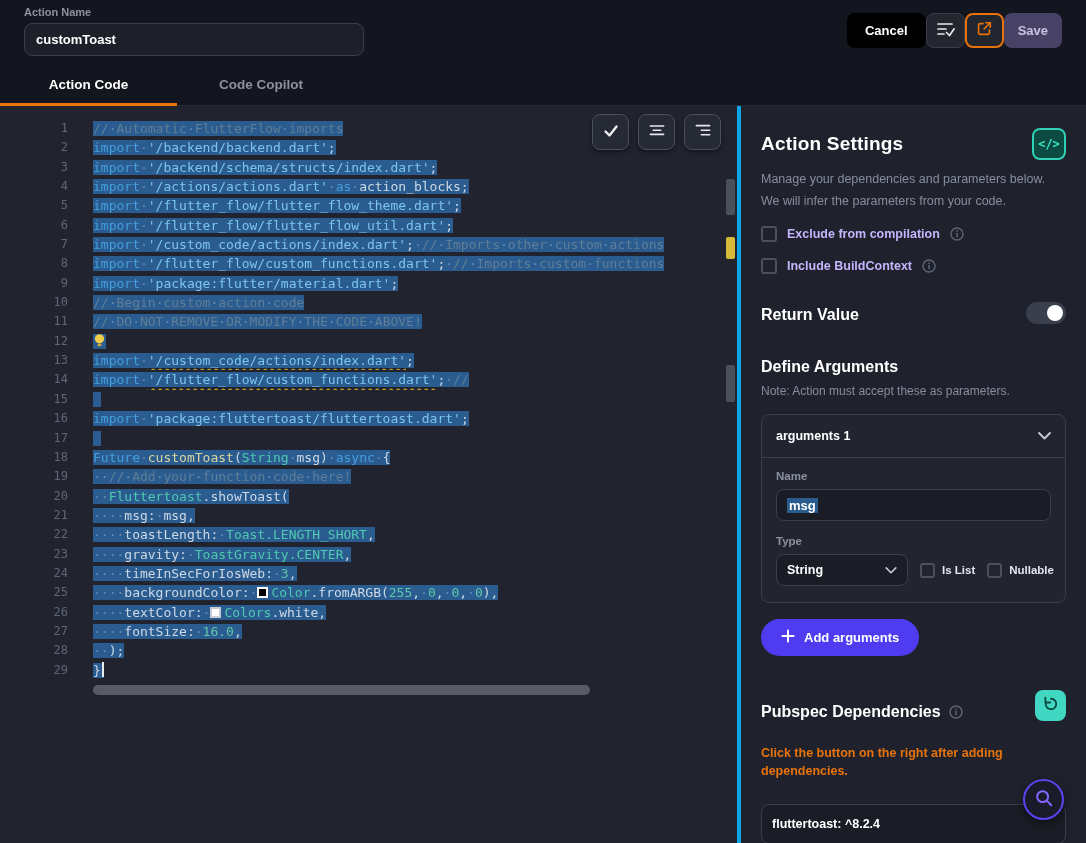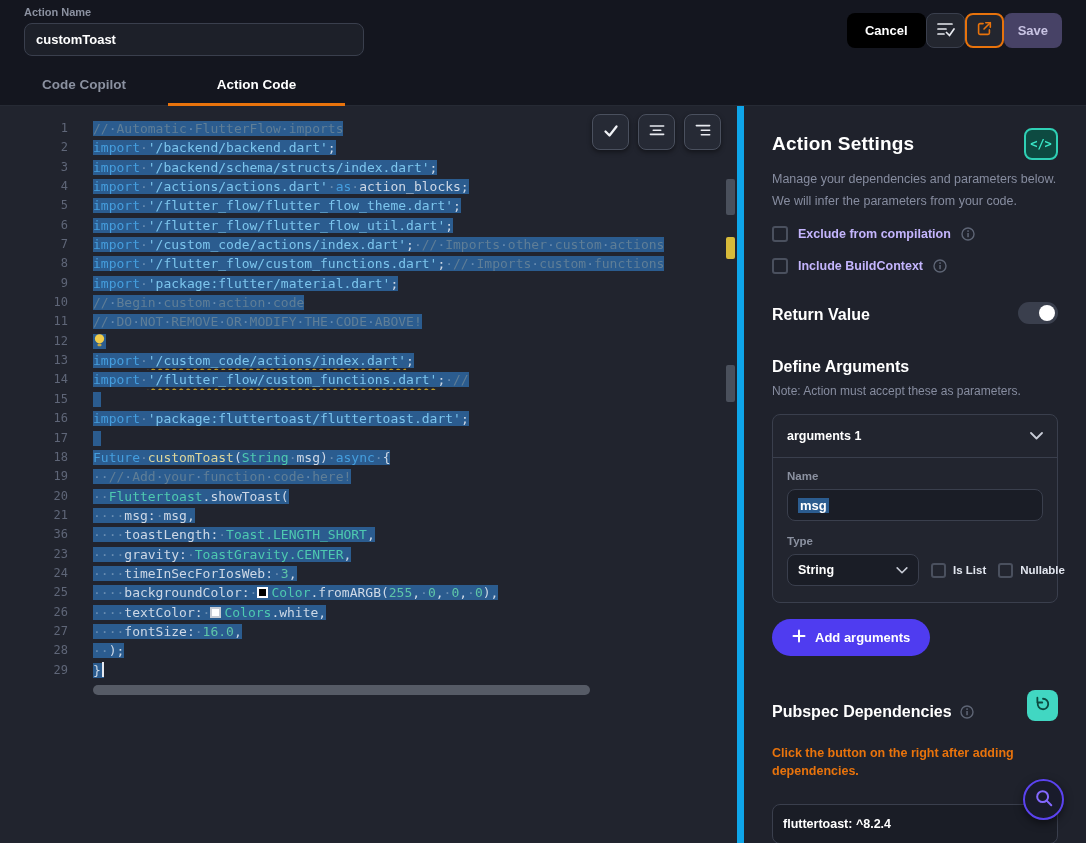--- a/index.html
+++ b/index.html
@@ -22,21 +22,21 @@
   .btn-save{height:35px;padding:0 14px;background:#474266;color:#c9c4e4;border-radius:8px;font-size:13px;font-weight:700;border:none;cursor:pointer;font-family:inherit}
   
   .tabbar{height:40px;background:#14161f;border-bottom:1px solid #262a34;display:flex}
   .tab{line-height:40px;font-size:13.5px;font-weight:700;color:#fff;position:relative;cursor:pointer;text-align:center}
   .tab.active{width:177px}
   .tab.active::after{content:'';position:absolute;left:0;right:0;bottom:-1px;height:3px;background:#e8730c}
   .tab.inactive{color:#8b91a0;padding:0 42px;font-weight:600}
   
   .main{display:flex;height:737px}
   .editor{width:737px;position:relative;background:#21242e;overflow:hidden;flex:none}
-  .panel{flex:1;background:#1f222c;border-left:7px solid #0ea5e9;position:relative;overflow:hidden;padding:0 28px;box-sizing:border-box}
+  .panel{flex:1;background:#1f222c;border-left:4px solid #0ea5e9;position:relative;overflow:hidden;padding:0 20px;box-sizing:border-box}
   
   .code-lines{padding-top:13px;font-family:"DejaVu Sans Mono", monospace;font-size:13px}
   .cl{display:flex;height:19.35px;line-height:19.35px}
   .ln{width:93px;text-align:right;padding-right:25px;color:#5f6678;font-size:12px;flex:none;box-sizing:border-box}
   .code{flex:1;overflow:hidden;white-space:nowrap}
   .sel{background:#2b5c8f}
   .seg-com{color:#5f7e97}
   .seg-kw{color:#459ede}
   .seg-str{color:#7cc5ed}
   .seg-strw{color:#7cc5ed;text-decoration:underline;text-decoration-style:wavy;text-decoration-color:#c9a227;text-underline-offset:3px}
@@ -124,22 +124,22 @@
               <path d="M17 3l-7 7"></path>
             </g>
           </svg>
       </span>
     </button>
     <button class="btn-save">Save</button>
   </div>
 </div>
 
 <div class="tabbar">
+  <div class="tab active">Action Code</div>
   <div class="tab inactive">Code Copilot</div>
-  <div class="tab active">Action Code</div>
 </div>
 
 <div class="main">
 
   <div class="editor">
     <div class="code-lines">
         <div class="cl">
           <span class="ln">1</span>
           <span class="code"><span class="sel"><span class="seg-com">//<span class="ws">·</span>Automatic<span class="ws">·</span>FlutterFlow<span class="ws">·</span>imports</span></span></span>
         </div>
@@ -220,21 +220,21 @@
         </div>
         <div class="cl">
           <span class="ln">20</span>
           <span class="code"><span class="sel"><span class="seg-pln"><span class="ws">·</span><span class="ws">·</span></span><span class="seg-typ">Fluttertoast</span><span class="seg-pln">.showToast(</span></span></span>
         </div>
         <div class="cl">
           <span class="ln">21</span>
           <span class="code"><span class="sel"><span class="seg-pln"><span class="ws">·</span><span class="ws">·</span><span class="ws">·</span><span class="ws">·</span>msg:<span class="ws">·</span>msg,</span></span></span>
         </div>
         <div class="cl">
-          <span class="ln">36</span>
+          <span class="ln">22</span>
           <span class="code"><span class="sel"><span class="seg-pln"><span class="ws">·</span><span class="ws">·</span><span class="ws">·</span><span class="ws">·</span>toastLength:<span class="ws">·</span></span><span class="seg-typ">Toast.LENGTH_SHORT</span><span class="seg-pln">,</span></span></span>
         </div>
         <div class="cl">
           <span class="ln">23</span>
           <span class="code"><span class="sel"><span class="seg-pln"><span class="ws">·</span><span class="ws">·</span><span class="ws">·</span><span class="ws">·</span>gravity:<span class="ws">·</span></span><span class="seg-typ">ToastGravity.CENTER</span><span class="seg-pln">,</span></span></span>
         </div>
         <div class="cl">
           <span class="ln">24</span>
           <span class="code"><span class="sel"><span class="seg-pln"><span class="ws">·</span><span class="ws">·</span><span class="ws">·</span><span class="ws">·</span>timeInSecForIosWeb:<span class="ws">·</span></span><span class="seg-num">3</span><span class="seg-pln">,</span></span></span>
         </div>

